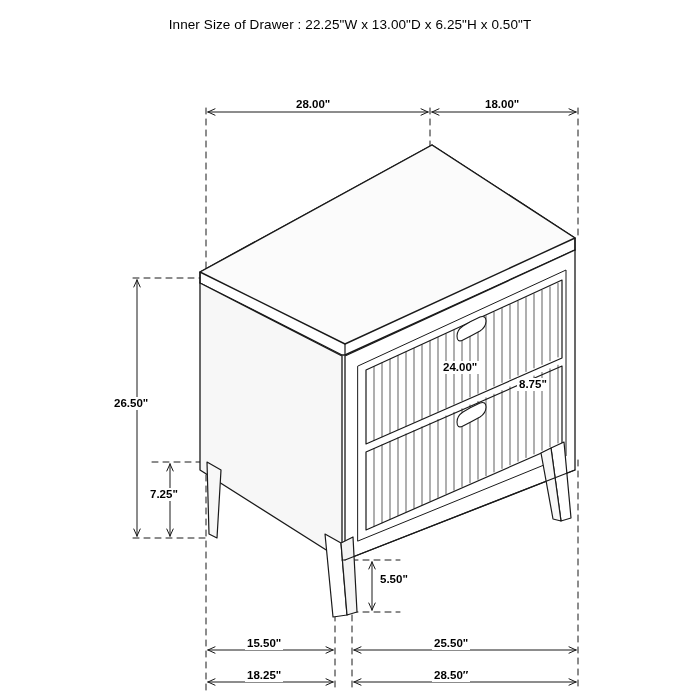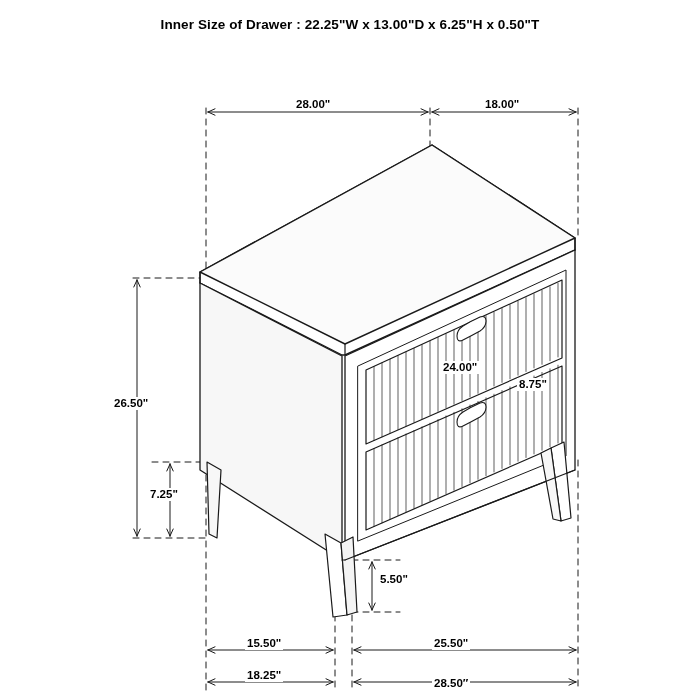--- a/index.html
+++ b/index.html
@@ -20,21 +20,21 @@
     width: 700px;
     height: 700px;
   }
   #title {
     position: absolute;
     top: 17px;
     left: 0;
     width: 700px;
     text-align: center;
     font-size: 13.5px;
-    font-weight: bold;
+    font-weight: normal;
     letter-spacing: 0.1px;
   }
   svg#drawing {
     position: absolute;
     top: 0;
     left: 0;
     width: 700px;
     height: 700px;
   }
   .dimlabel {
@@ -219,15 +219,15 @@
   <div class="dimlabel" style="left:517px; top:378px;">8.75"</div>
 
   <div class="dimlabel" style="left:378px; top:573px;">5.50"</div>
 
   <div class="dimlabel" style="left:245px; top:637px;">15.50"</div>
 
   <div class="dimlabel" style="left:432px; top:637px;">25.50"</div>
 
   <div class="dimlabel" style="left:245px; top:669px;">18.25"</div>
 
-  <div class="dimlabel" style="left:432px; top:669px;margin-top:8px;">28.50″</div>
+  <div class="dimlabel" style="left:432px; top:669px;">28.50″</div>
 
 </div>
 
 </body></html>

